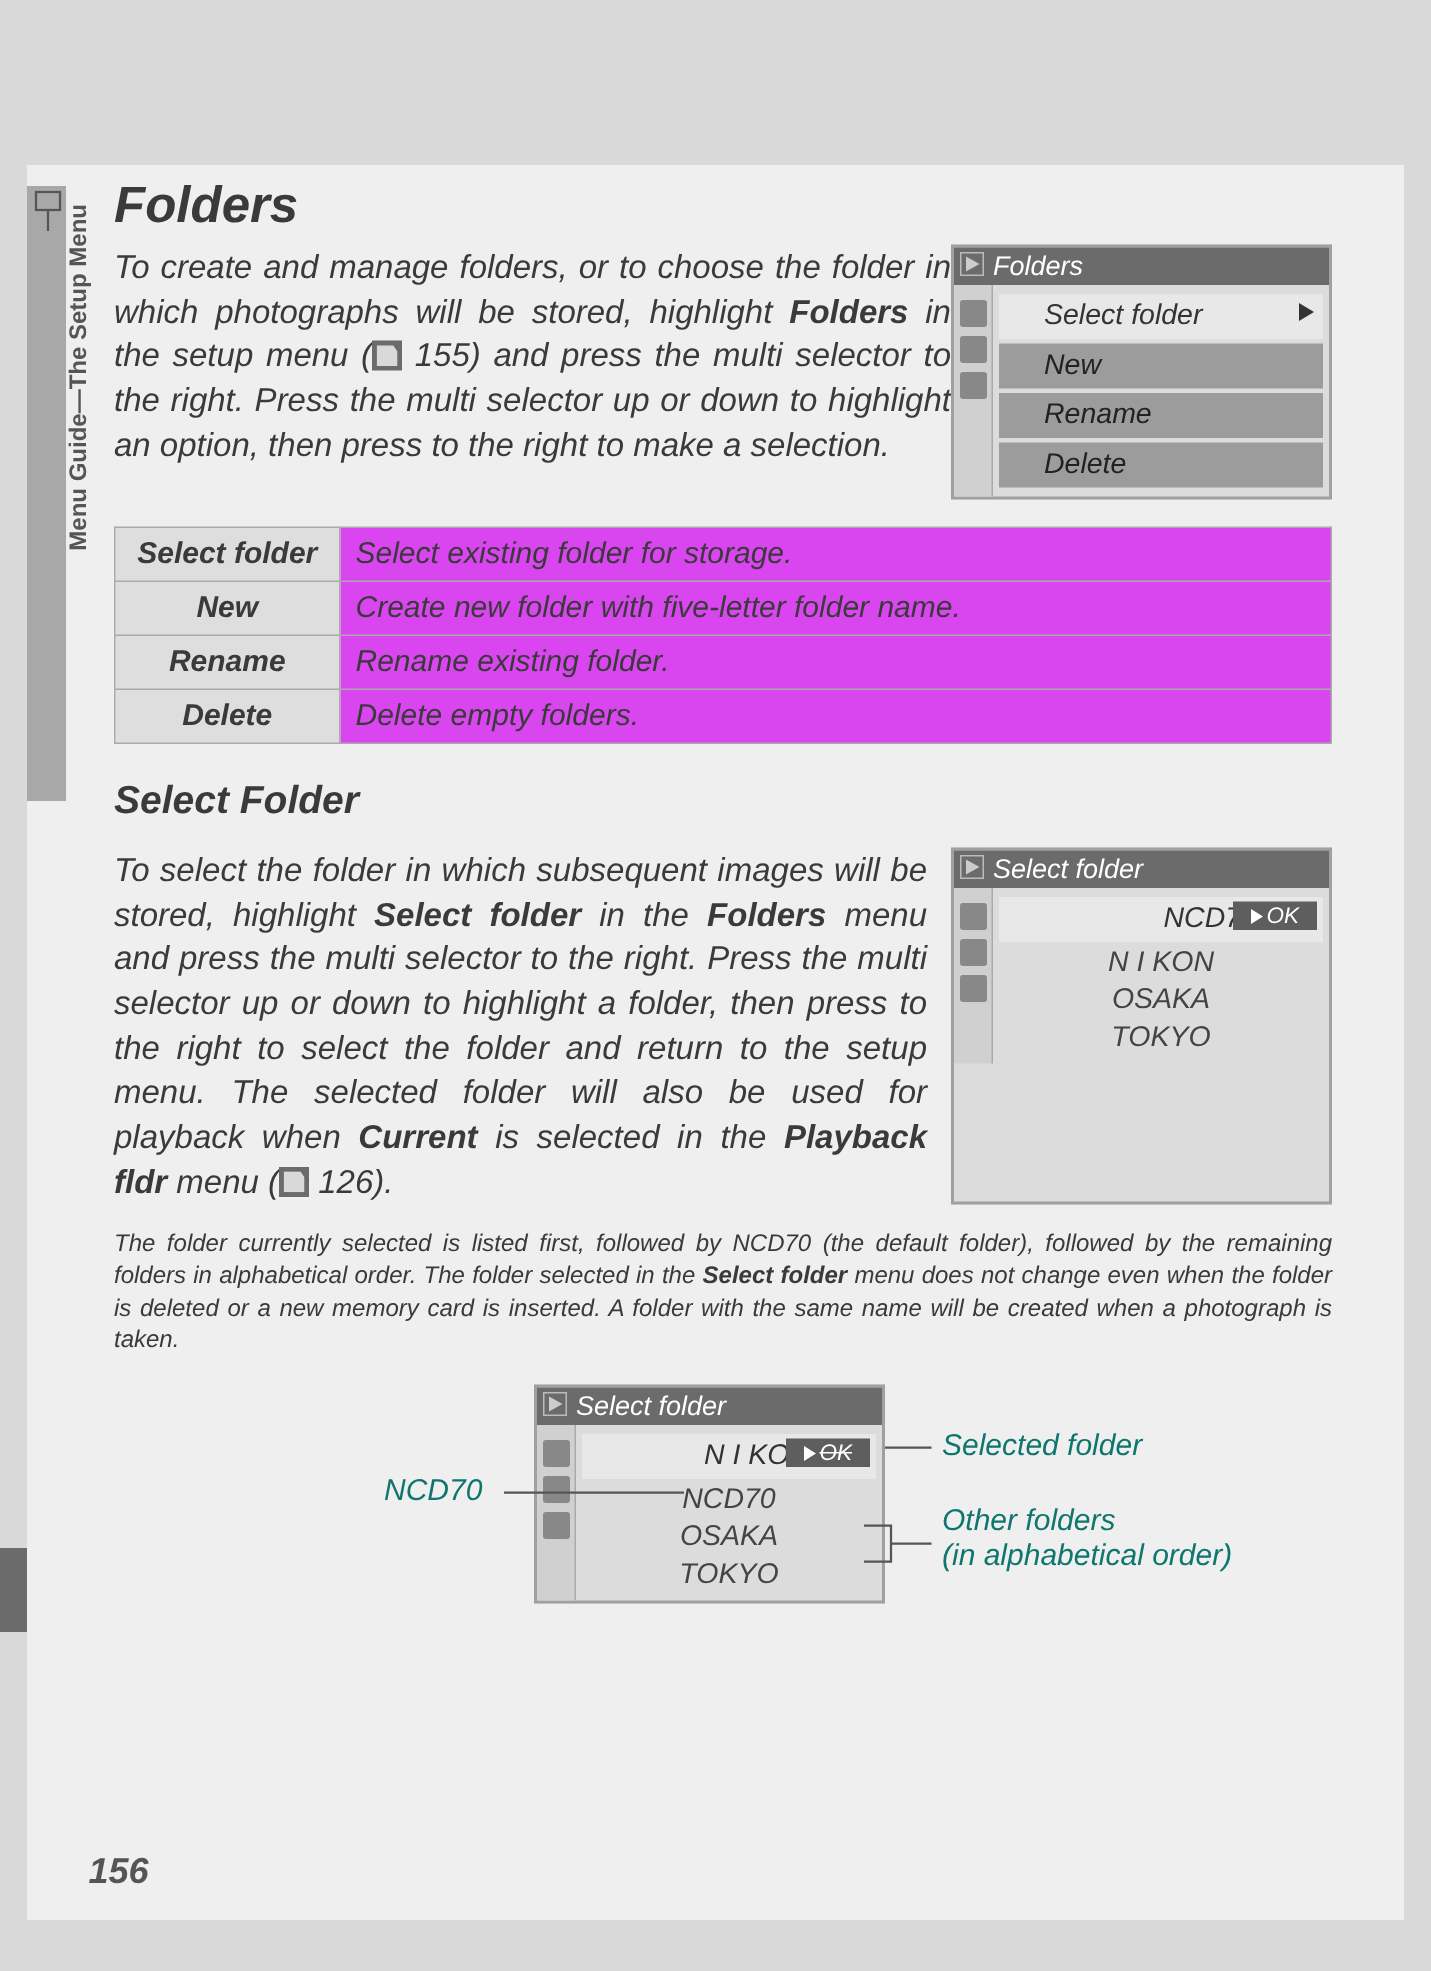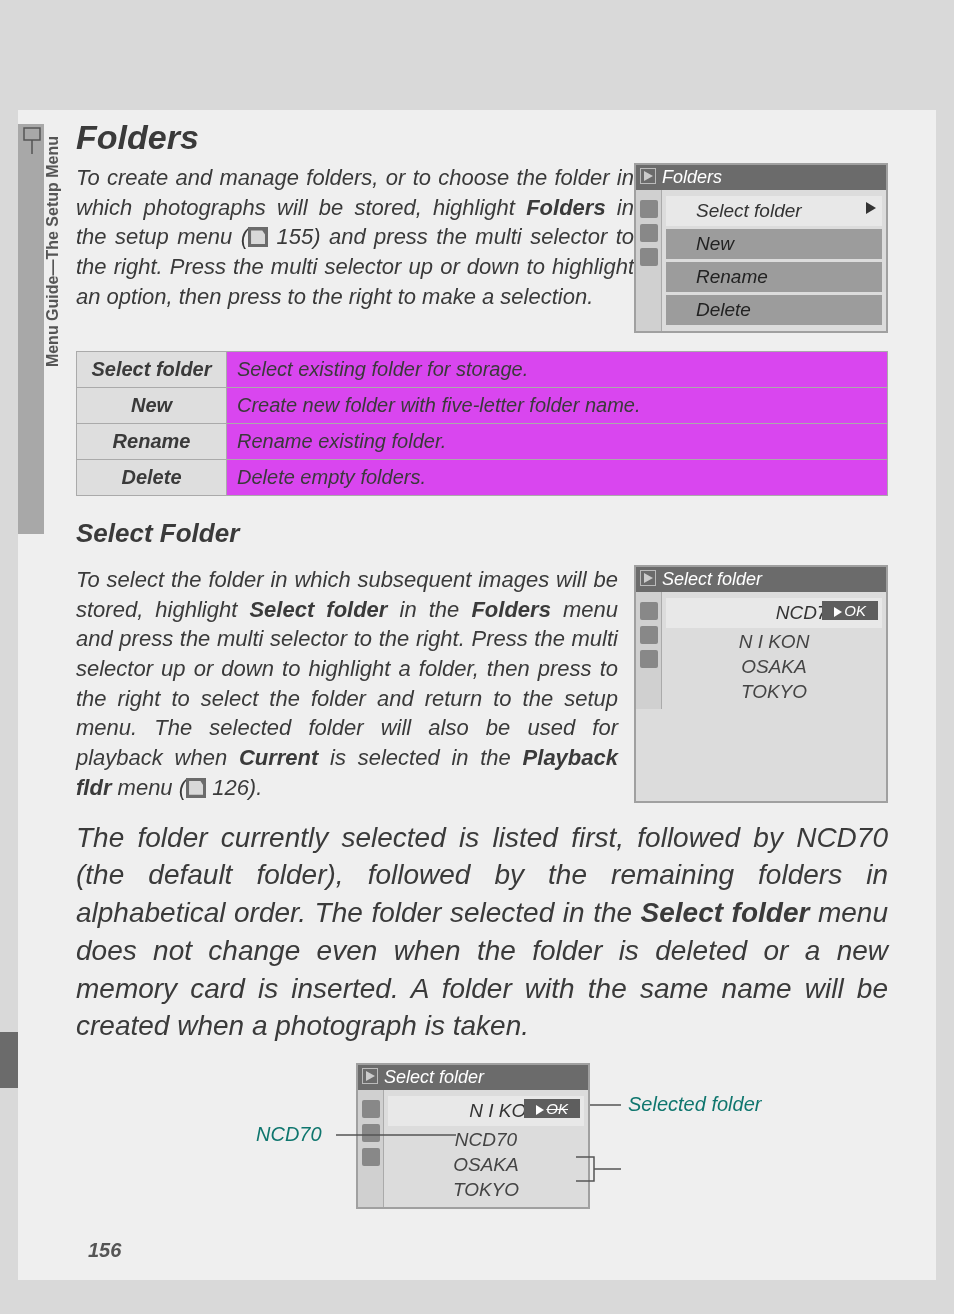--- a/index.html
+++ b/index.html
@@ -195,21 +195,21 @@
   .lcd2 .okbox::before {
     content: "";
     display: inline-block;
     border-left: 8px solid #fff;
     border-top: 5px solid transparent;
     border-bottom: 5px solid transparent;
     margin-right: 2px;
     vertical-align: middle;
   }
   .para {
-    font-size: 28px;
+    font-size: 16px;
     line-height: 1.35;
     margin-top: 16px;
     text-align: justify;
   }
   
   .diagram {
     margin-top: 18px;
     position: relative;
     height: 176px;
   }
@@ -225,23 +225,23 @@
     color: #0f766e;
   }
   .diagram svg.lines {
     position: absolute;
     left: 0; top: 0;
     width: 812px; height: 176px;
     overflow: visible;
   }
   .page-num {
     position: absolute;
-    left: 88px;
+    left: 59px;
     bottom: 52px;
-    font-size: 20px;
+    font-size: 24px;
     font-style: italic;
     font-weight: bold;
     color: #555;
   }
   .page-marker {
     position: absolute;
     left: 0;
     top: 1032px;
     width: 18px;
     height: 56px;
@@ -368,16 +368,19 @@
         </div>
       </div>
     </div>
     <svg class="lines">
       <line x1="260" y1="72" x2="380" y2="72" stroke="#555" stroke-width="1.5"></line>
       <line x1="514" y1="42" x2="545" y2="42" stroke="#555" stroke-width="1.5"></line>
       <path d="M500 94 h18 v24 h-18 M518 106 h27" fill="none" stroke="#555" stroke-width="1.5"></path>
     </svg>
     <div class="lbl" style="left:180px; top:60px;">NCD70</div>
     <div class="lbl" style="left:552px; top:30px;">Selected folder</div>
+    <div class="lbl" style="left:552px; top:80px;">
+      <span>Other folders</span><br><span>(in alphabetical order)</span>
+    </div>
   </div>
 </div>
 
 <div class="page-num">156</div>
 
 </body></html>

